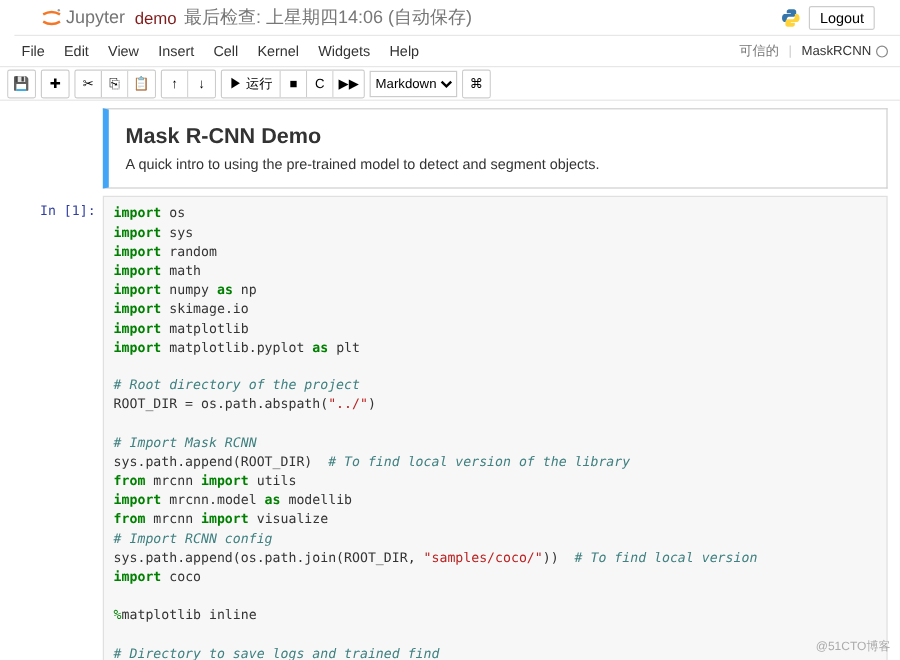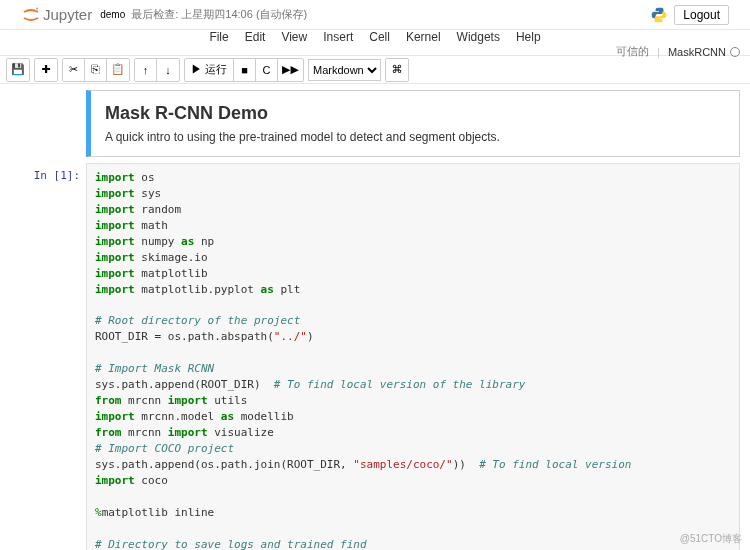--- a/index.html
+++ b/index.html
@@ -1,26 +1,26 @@
 <!DOCTYPE html>
 <html><head>
 <meta charset="utf-8">
 <style>
   * { margin: 0; padding: 0; box-sizing: border-box; }
   body { font-family: "Helvetica Neue", Helvetica, Arial, sans-serif; font-size: 13px; color: #333; background: #fff; width: 750px; height: 550px; overflow: hidden; position: relative; }
-  .header { height: 30px; border-bottom: 1px solid #e7e7e7; display: flex; align-items: center; padding: 0 21px; }
+  .header { height: 30px; border-bottom: 1px solid #e7e7e7; display: flex; align-items: center; padding: 0 21px; margin-left: 12px; }
   .logo-wrap { display: flex; align-items: center; gap: 2px; margin-right: 8px; }
   .logo-img { width: 20px; height: 20px; }
   .logo-text { font-size: 15px; color: #757575; }
-  .nb-name { font-size: 10px; color: #000000; margin-right: 6px; }
-  .checkpoint { font-size: 11px; color: #777; }
+  .nb-name { font-size: 14px; color: #7f1d1d; margin-right: 6px; }
+  .checkpoint { font-size: 15px; color: #777; }
   .header-right { margin-left: auto; display: flex; align-items: center; gap: 6px; }
   .py-icon { width: 18px; height: 18px; }
   .logout-btn { border: 1px solid #ccc; background: #fff; padding: 2px 8px; font-size: 12px; border-radius: 2px; cursor: pointer; }
-  .menubar { height: 26px; border-bottom: 1px solid #e7e7e7; display: flex; align-items: center; padding: 0 10px; font-size: 12px; color: #333; flex-direction: column; }
+  .menubar { height: 26px; border-bottom: 1px solid #e7e7e7; display: flex; align-items: center; padding: 0 10px; font-size: 12px; color: #333; }
   .menubar .menu-item { padding: 0 8px; cursor: pointer; }
   .menubar-right { margin-left: auto; display: flex; align-items: center; gap: 8px; font-size: 11px; color: #777; }
   .kernel-name { display: flex; align-items: center; gap: 4px; color: #333; }
   .kernel-ind { width: 10px; height: 10px; border: 1px solid #888; border-radius: 50%; display:inline-block; }
   .toolbar { height: 28px; border-bottom: 1px solid #e7e7e7; display: flex; align-items: center; padding: 2px 6px; gap: 4px; }
   .tb-group { display: flex; align-items: center; border: 1px solid #ccc; border-radius: 2px; overflow: hidden; }
   .tb-btn { min-width: 22px; height: 22px; background: #fff; border: none; border-right: 1px solid #ccc; font-size: 11px; cursor: pointer; display: flex; align-items: center; justify-content: center; padding: 0 4px; }
   .tb-btn:last-child { border-right: none; }
   .tb-select { height: 22px; border: 1px solid #ccc; font-size: 11px; background: #fff; }
   .notebook { padding: 6px 0 0 0; height: calc(550px - 84px); overflow-y: auto; background: #fff; margin-left: 12px; }
@@ -130,21 +130,21 @@
 <span class="kw">import</span> matplotlib.pyplot <span class="kw">as</span> plt
 
 <span class="cm"># Root directory of the project</span>
 ROOT_DIR = os.path.abspath(<span class="st">"../"</span>)
 
 <span class="cm"># Import Mask RCNN</span>
 sys.path.append(ROOT_DIR)  <span class="cm"># To find local version of the library</span>
 <span class="kw">from</span> mrcnn <span class="kw">import</span> utils
 <span class="kw">import</span> mrcnn.model <span class="kw">as</span> modellib
 <span class="kw">from</span> mrcnn <span class="kw">import</span> visualize
-<span class="cm"># Import COCO project</span>
+<span class="cm"># Import RCNN config</span>
 sys.path.append(os.path.join(ROOT_DIR, <span class="st">"samples/coco/"</span>))  <span class="cm"># To find local version</span>
 <span class="kw">import</span> coco
 
 <span class="mg">%</span>matplotlib inline
 
 <span class="cm"># Directory to save logs and trained find</span>
 MODEL_DIR = os.path.join(ROOT_DIR, )
 
 
 COCO_MODEL_PATH = os.path.join(ROOT_DIR, )

